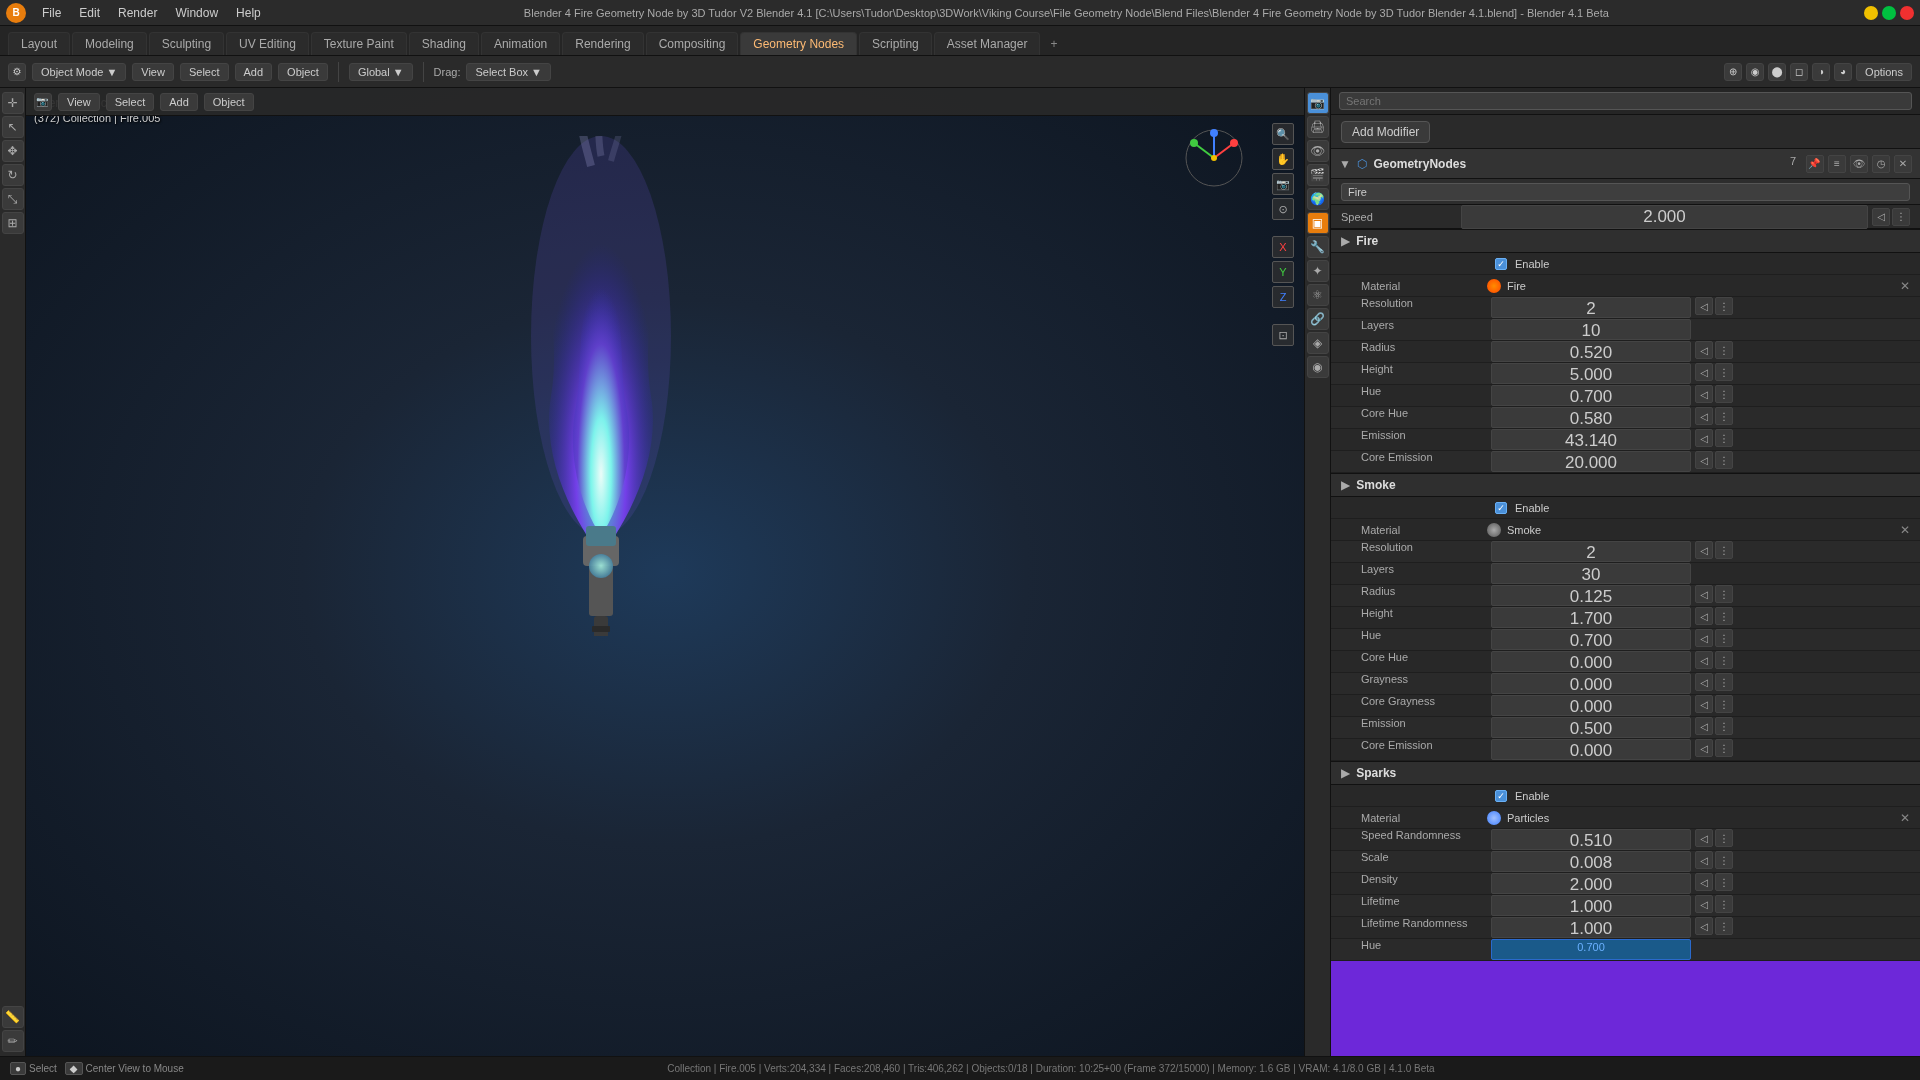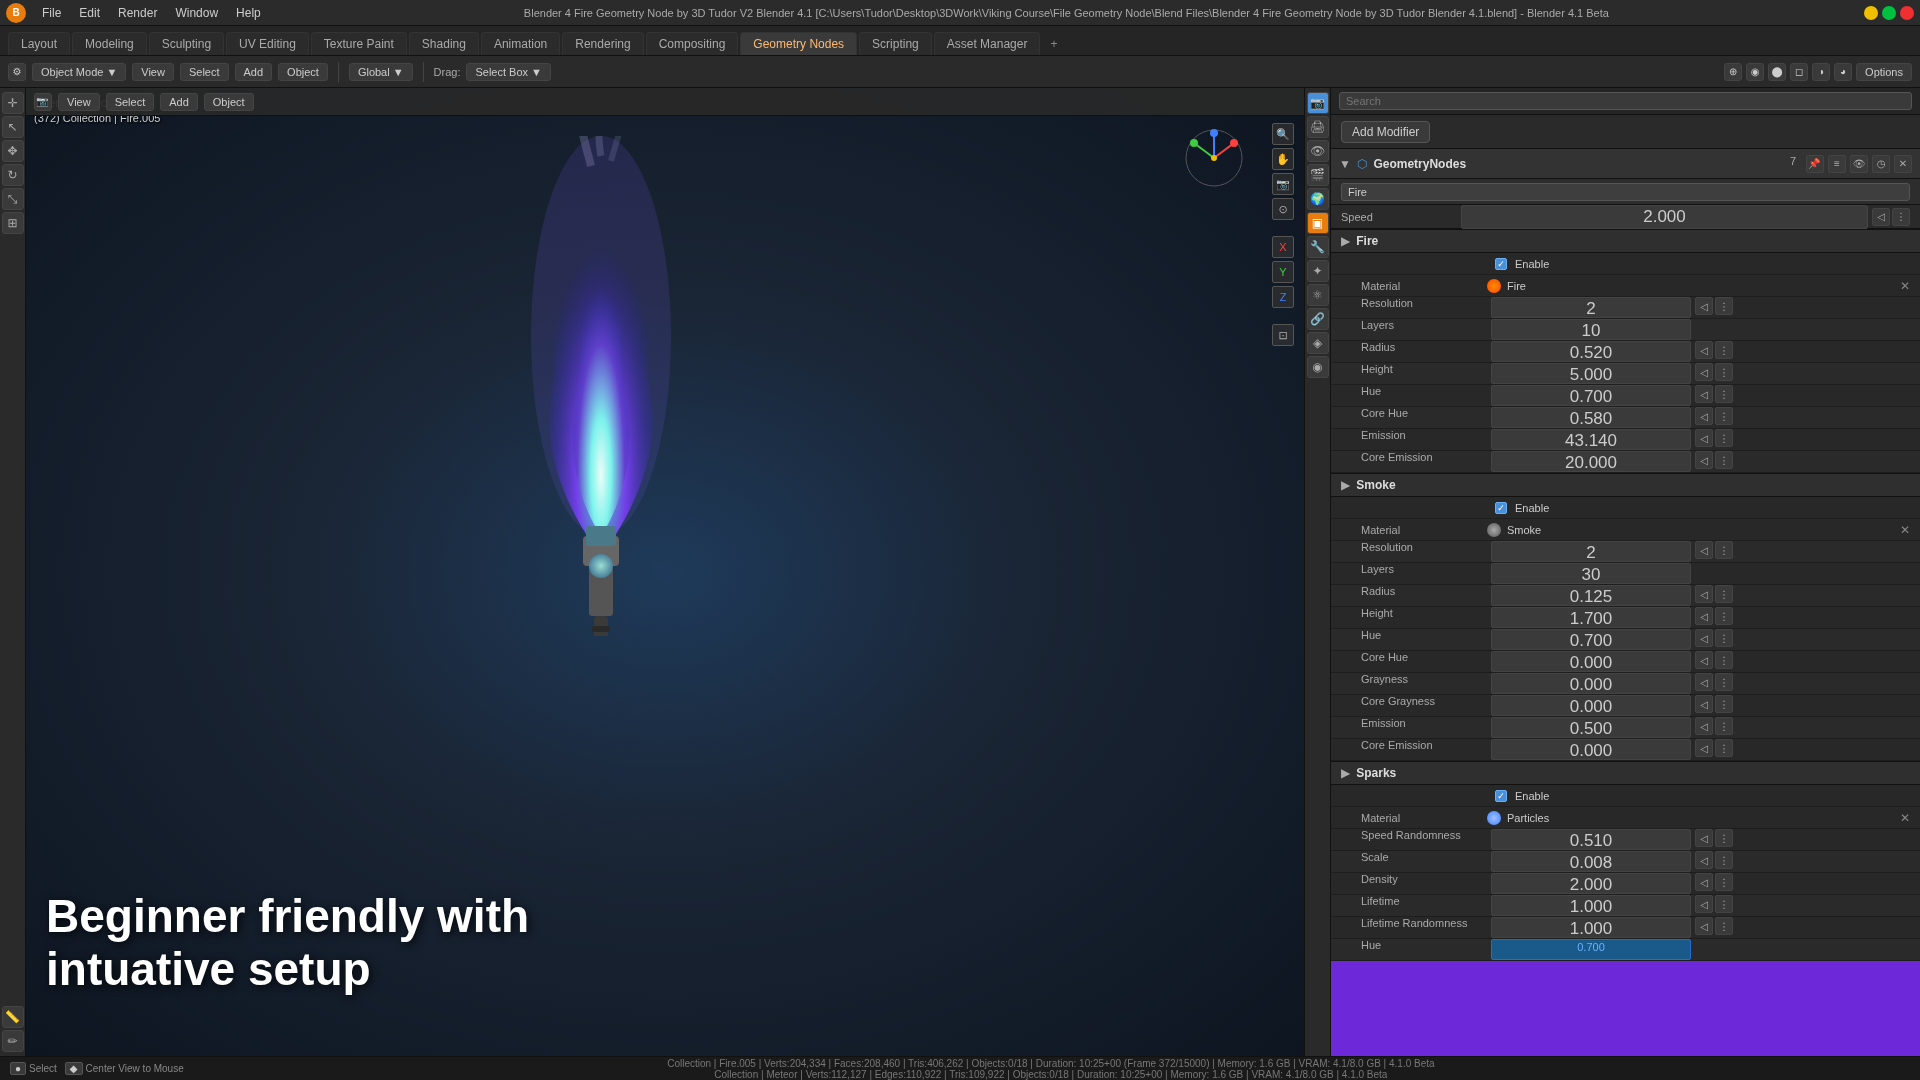--- a/index.html
+++ b/index.html
@@ -609,24 +609,20 @@
           <stop offset="70%" stop-color="#6040cc"></stop>
           <stop offset="100%" stop-color="#3030aa" stop-opacity="0"></stop>
         </radialGradient>
         <radialGradient id="gemGrad" cx="50%" cy="50%" r="50%">
           <stop offset="0%" stop-color="#aaffee"></stop>
           <stop offset="100%" stop-color="#4488aa"></stop>
         </radialGradient>
       </defs>
     </svg>
 
-    <div id="caption-overlay">
-      <div>Beginner friendly with</div>
-      <div>intuative setup</div>
-    </div>
 
     <div id="right-side-buttons">
       <div class="rsb">🔍</div>
       <div class="rsb">✋</div>
       <div class="rsb">📷</div>
       <div class="rsb">⊙</div>
       <div style="height:10px;"></div>
       <div class="rsb" style="color:#ff4040;">X</div>
       <div class="rsb" style="color:#40cc40;">Y</div>
       <div class="rsb" style="color:#4080ff;">Z</div>
@@ -943,15 +939,14 @@
   <div class="status-item">
     <span class="status-key">●</span>
     <span>Select</span>
   </div>
   <div class="status-item">
     <span class="status-key">◆</span>
     <span>Center View to Mouse</span>
   </div>
   <div style="margin-left:auto; font-size:10px; color:#777; flex:1; text-align:center;">
     <div>Collection | Fire.005 | Verts:204,334 | Faces:208,460 | Tris:406,262 | Objects:0/18 | Duration: 10:25+00 (Frame 372/15000) | Memory: 1.6 GB | VRAM: 4.1/8.0 GB | 4.1.0 Beta</div>
-    <div>Collection | Meteor | Verts:112,127 | Edges:110,922 | Tris:109,922 | Objects:0/18 | Duration: 10:25+00 | Memory: 1.6 GB | VRAM: 4.1/8.0 GB | 4.1.0 Beta</div>
   </div>
 </div>
 
 </body></html>

